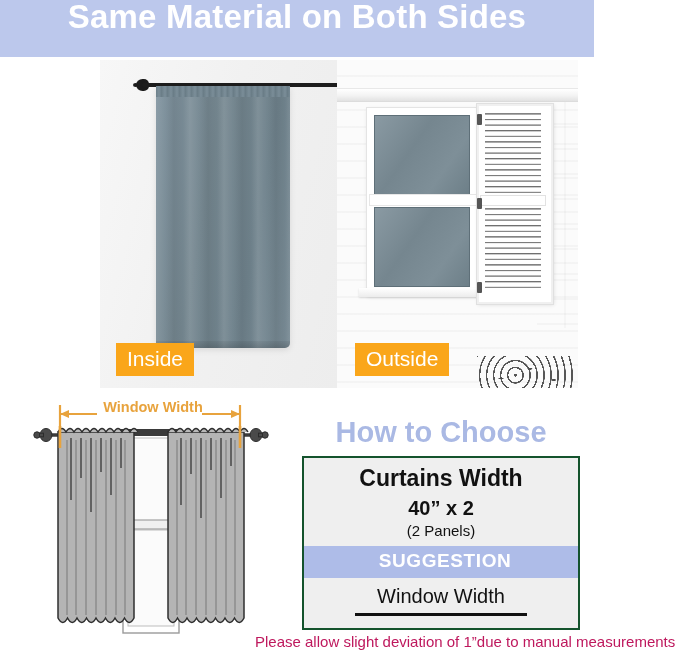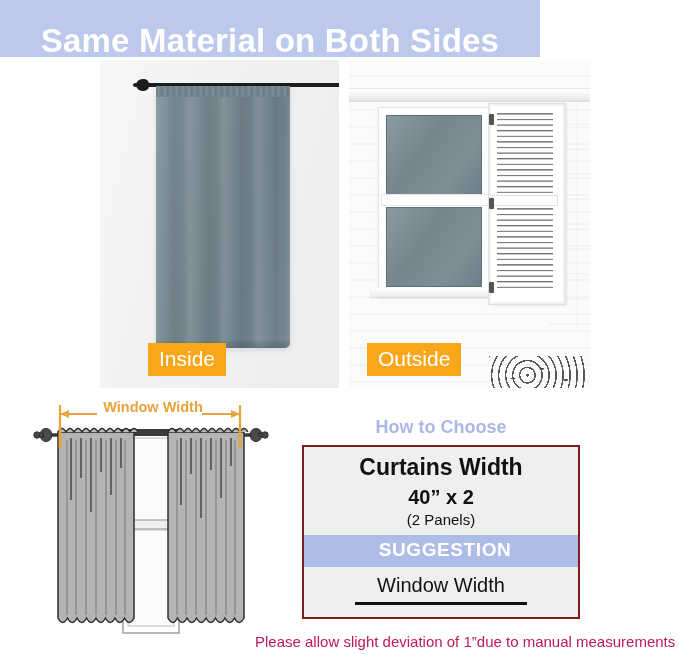--- a/index.html
+++ b/index.html
@@ -17,25 +17,25 @@
     height: 655px;
     background: #ffffff;
     overflow: hidden;
   }
 
   
   #header-banner {
     position: absolute;
     left: 0;
     top: 0;
-    width: 540px;
+    width: 594px;
     height: 57px;
     background: #bcc8ec;
     display: flex;
-    align-items: flex-end;
+    align-items: flex-start;
     justify-content: center;
   }
   #header-title {
     color: #ffffff;
     font-size: 33px;
     font-weight: bold;
     letter-spacing: 0.2px;
     line-height: 1;
     white-space: nowrap;
   }
@@ -53,21 +53,21 @@
     top: 0;
     height: 328px;
     overflow: hidden;
   }
   #photo-inside {
     left: 0;
     width: 239px;
     background: #f4f4f4;
   }
   #photo-outside {
-    left: 249px;
+    left: 237px;
     width: 241px;
     background: #eab308;
   }
 
   
   .wall-inside {
     position: absolute;
     inset: 0;
     background: linear-gradient(105deg, #f7f7f7 0%, #f1f1f1 45%, #ededed 100%);
   }
@@ -269,21 +269,21 @@
     position: absolute;
     bottom: 12px;
     background: #faa61a;
     color: #ffffff;
     font-size: 21px;
     line-height: 1;
     padding: 5px 11px 7px 11px;
     white-space: nowrap;
     z-index: 5;
   }
-  #label-inside { left: 16px; margin-left: 32px; }
+  #label-inside { left: 16px; }
   #label-outside { left: 18px; }
 
   
   #diagram {
     position: absolute;
     left: 22px;
     top: 400px;
     width: 262px;
     height: 250px;
   }
@@ -291,29 +291,29 @@
 
   
   #choose-panel {
     position: absolute;
     left: 302px;
     top: 418px;
     width: 278px;
   }
   #choose-title {
     color: #aab9e4;
-    font-size: 18px;
+    font-size: 29px;
     font-weight: bold;
     text-align: center;
     line-height: 1;
     margin-bottom: 9px;
     white-space: nowrap;
   }
   #choose-table {
-    border: 2px solid #7f1d1d;
+    border: 2px solid #14532d;
     background: #efefef;
     text-align: center;
     color: #111111;
   }
   #row-curtains-width {
     font-size: 23px;
     font-weight: bold;
     padding: 8px 0 3px 0;
     line-height: 1.1;
   }

